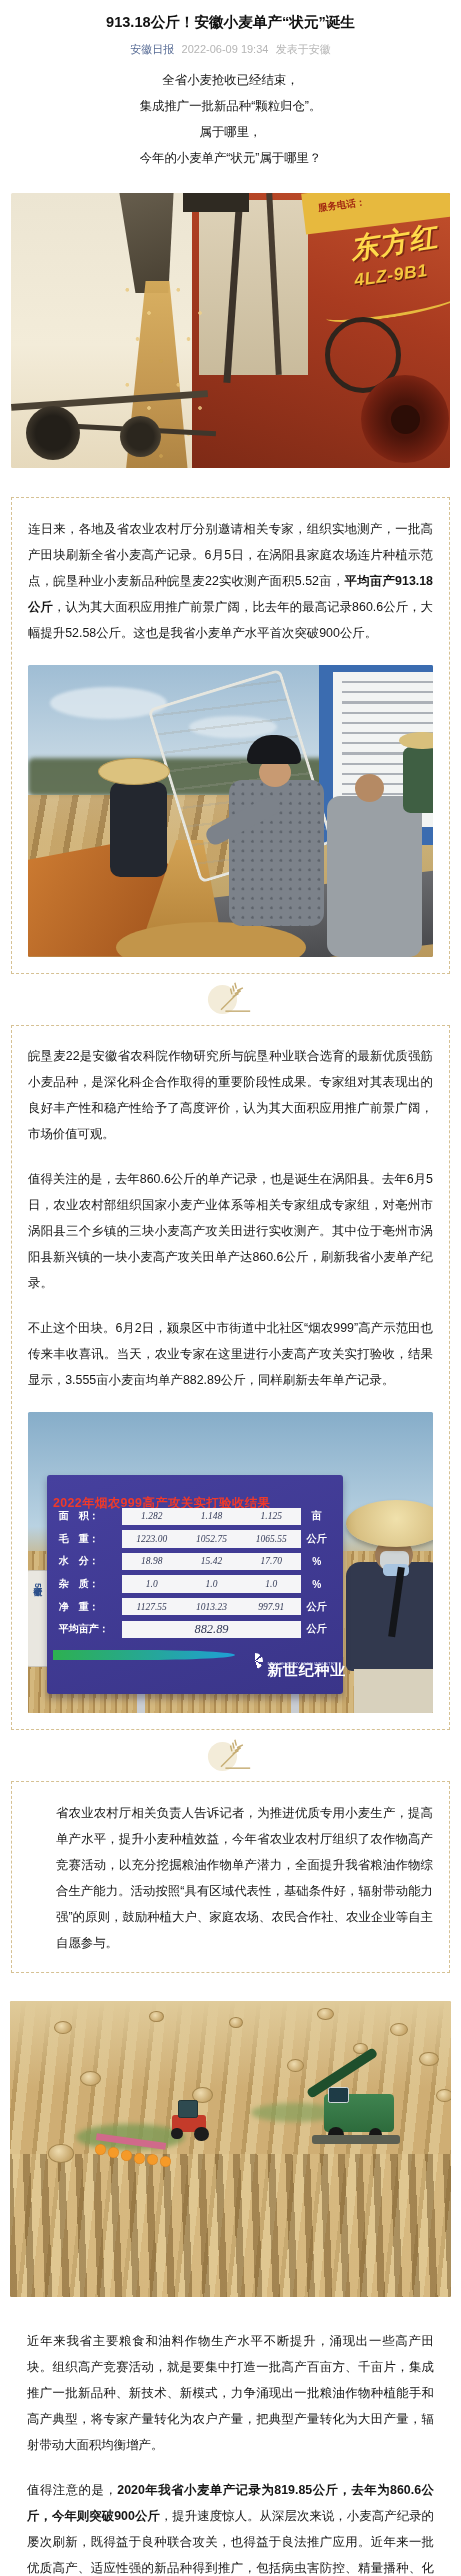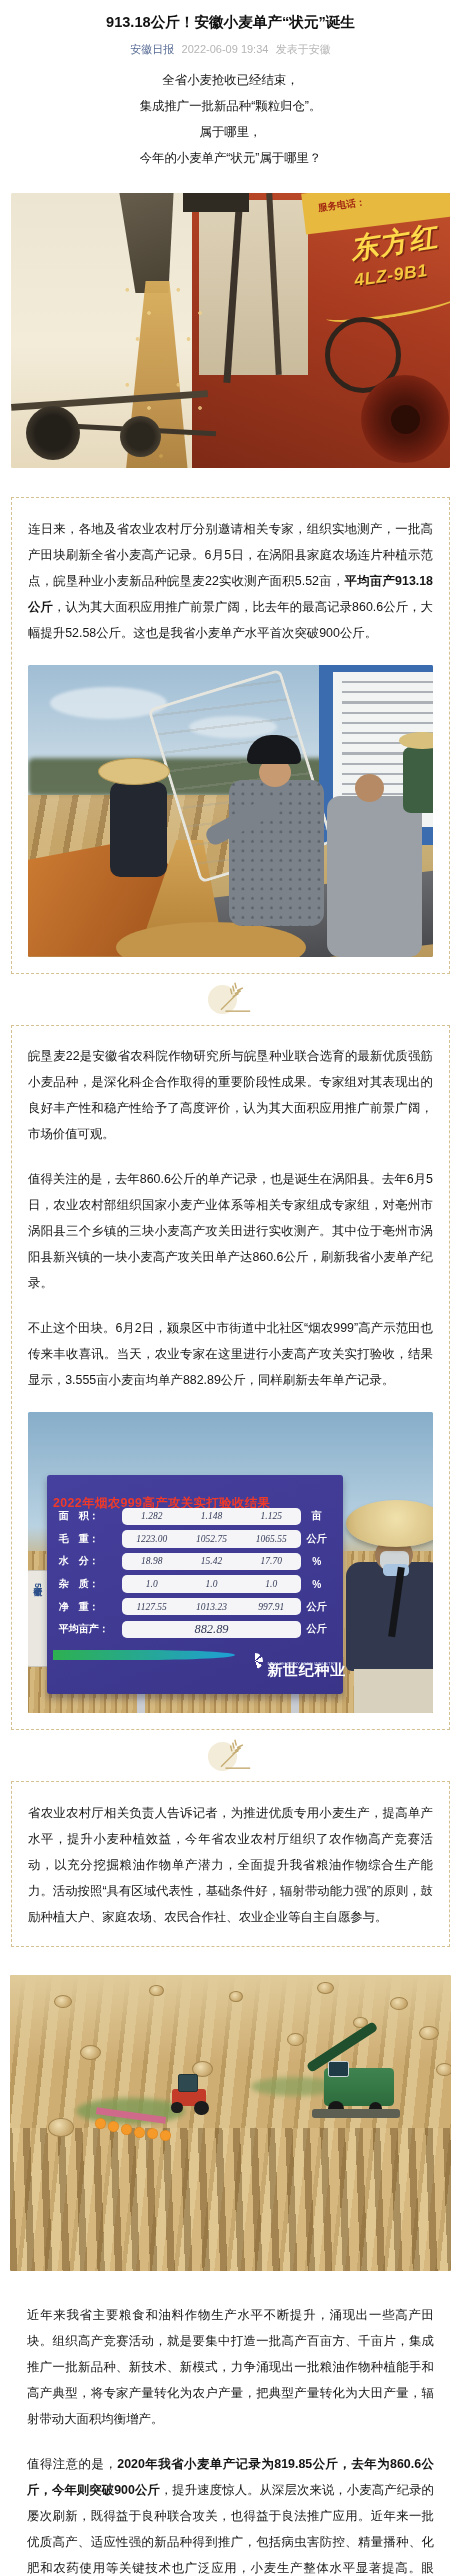--- a/index.html
+++ b/index.html
@@ -16,21 +16,21 @@
   
   .intro{margin-top:10.2px;text-align:center;font-size:12.4px;line-height:26px;color:#151515;}
 
   
   .para{font-size:12.4px;line-height:26px;text-align:justify;color:#151515;margin:0 0 19px 0;}
   .para b{font-weight:bold;}
   .plain{margin:0 27px 19px;}
 
   
   .dbox{margin:0 11px;border:1.5px dashed #d6c193;padding:17.5px 16px 16px;box-sizing:border-box;}
-  .dbox .para:last-child{margin-bottom:0;}
+  .dbox .para:last-child{margin-bottom:0;margin-left:28px;}
 
   
   .orn-wrap{display:flex;justify-content:center;align-items:center;margin:8.8px 0 7.3px;height:35px;}
 
   
   .photo{position:relative;overflow:hidden;border-radius:1.5px;}
   .photo *{position:absolute;}
 
   
   .photo1{margin:22px 11px 0;height:275px;background:linear-gradient(180deg,#ece5d2 0%,#f3ecd9 55%,#e6d9bc 100%);}
@@ -92,21 +92,21 @@
   .p3-person-mask{left:352px;top:139px;width:29px;height:17.5px;border-radius:5.8px;background:#cfd4d6;}
   .p3-person-body{left:318px;top:150px;width:102px;height:109px;border-radius:14.6px 19px 5.8px 5.8px;background:#32394e;}
   .p3-person-collar{left:355px;top:152px;width:26px;height:11.7px;border-radius:4.4px;background:#a8c4e0;}
   .p3-person-strap{left:365px;top:155px;width:7.3px;height:70px;background:#14161a;transform:rotate(8deg);}
   .p3-person-pants{left:326px;top:257px;width:88px;height:44px;background:#d8d1bd;}
   .p3-board{left:19px;top:63px;width:296px;height:219px;background:linear-gradient(160deg,#46409e,#3a3589);border-radius:2.9px;box-shadow:0 4.4px 7.3px rgba(30,30,60,.35);}
   .p3-board-title{left:25px;top:70px;width:285px;text-align:left;font-size:12.4px;font-weight:bold;color:#ef3a2a;letter-spacing:0.4px;margin-top:13px;}
   .board-rows{left:25px;top:91px;width:285px;height:162px;}
   .brow{position:relative;display:flex;align-items:center;margin:3.6px 5.8px;height:19px;}
   .brow .blabel{position:relative;width:63px;color:#fff;font-weight:bold;font-size:10px;flex:none;}
-  .brow .bstrip{position:relative;flex:1;height:17.5px;background:#f5f5f7;border-radius:5px;display:flex;align-items:center;}
+  .brow .bstrip{position:relative;flex:1;height:17.5px;background:#f5f5f7;border-radius:0;display:flex;align-items:center;}
   .brow .bval{position:relative;flex:1;text-align:center;font-size:9.5px;font-style:italic;color:#333a57;font-family:"Liberation Serif","DejaVu Serif",serif;}
   .brow .bunit{position:relative;width:31px;flex:none;text-align:center;color:#fff;font-weight:bold;font-size:10.2px;}
   .brow .bval-avg{position:relative;flex:1;text-align:center;font-size:12.4px;font-style:italic;color:#333a57;font-family:"Liberation Serif","DejaVu Serif",serif;}
   .p3-swoosh{left:25px;top:238px;width:182px;height:9.5px;background:linear-gradient(90deg,#2db050,#1f9fd6);border-radius:0 100% 100% 0/0 100% 100% 0;}
   .p3-logo{left:219px;top:241px;width:95px;display:flex;align-items:center;}
   .p3-logomark{position:relative;width:16px;height:16px;border-radius:50%;background:conic-gradient(#fff 0 40deg,transparent 40deg 60deg,#fff 60deg 100deg,transparent 100deg 120deg,#fff 120deg 160deg,transparent 160deg 360deg);flex:none;margin-right:4.4px;}
   .p3-logotxt{position:relative;}
   .p3-logocn{display:block;color:#fff;font-weight:bold;font-size:15px;letter-spacing:0.7px;white-space:nowrap;}
   .p3-logoen{display:block;color:#cfd3ef;font-size:4.4px;white-space:nowrap;}
 

